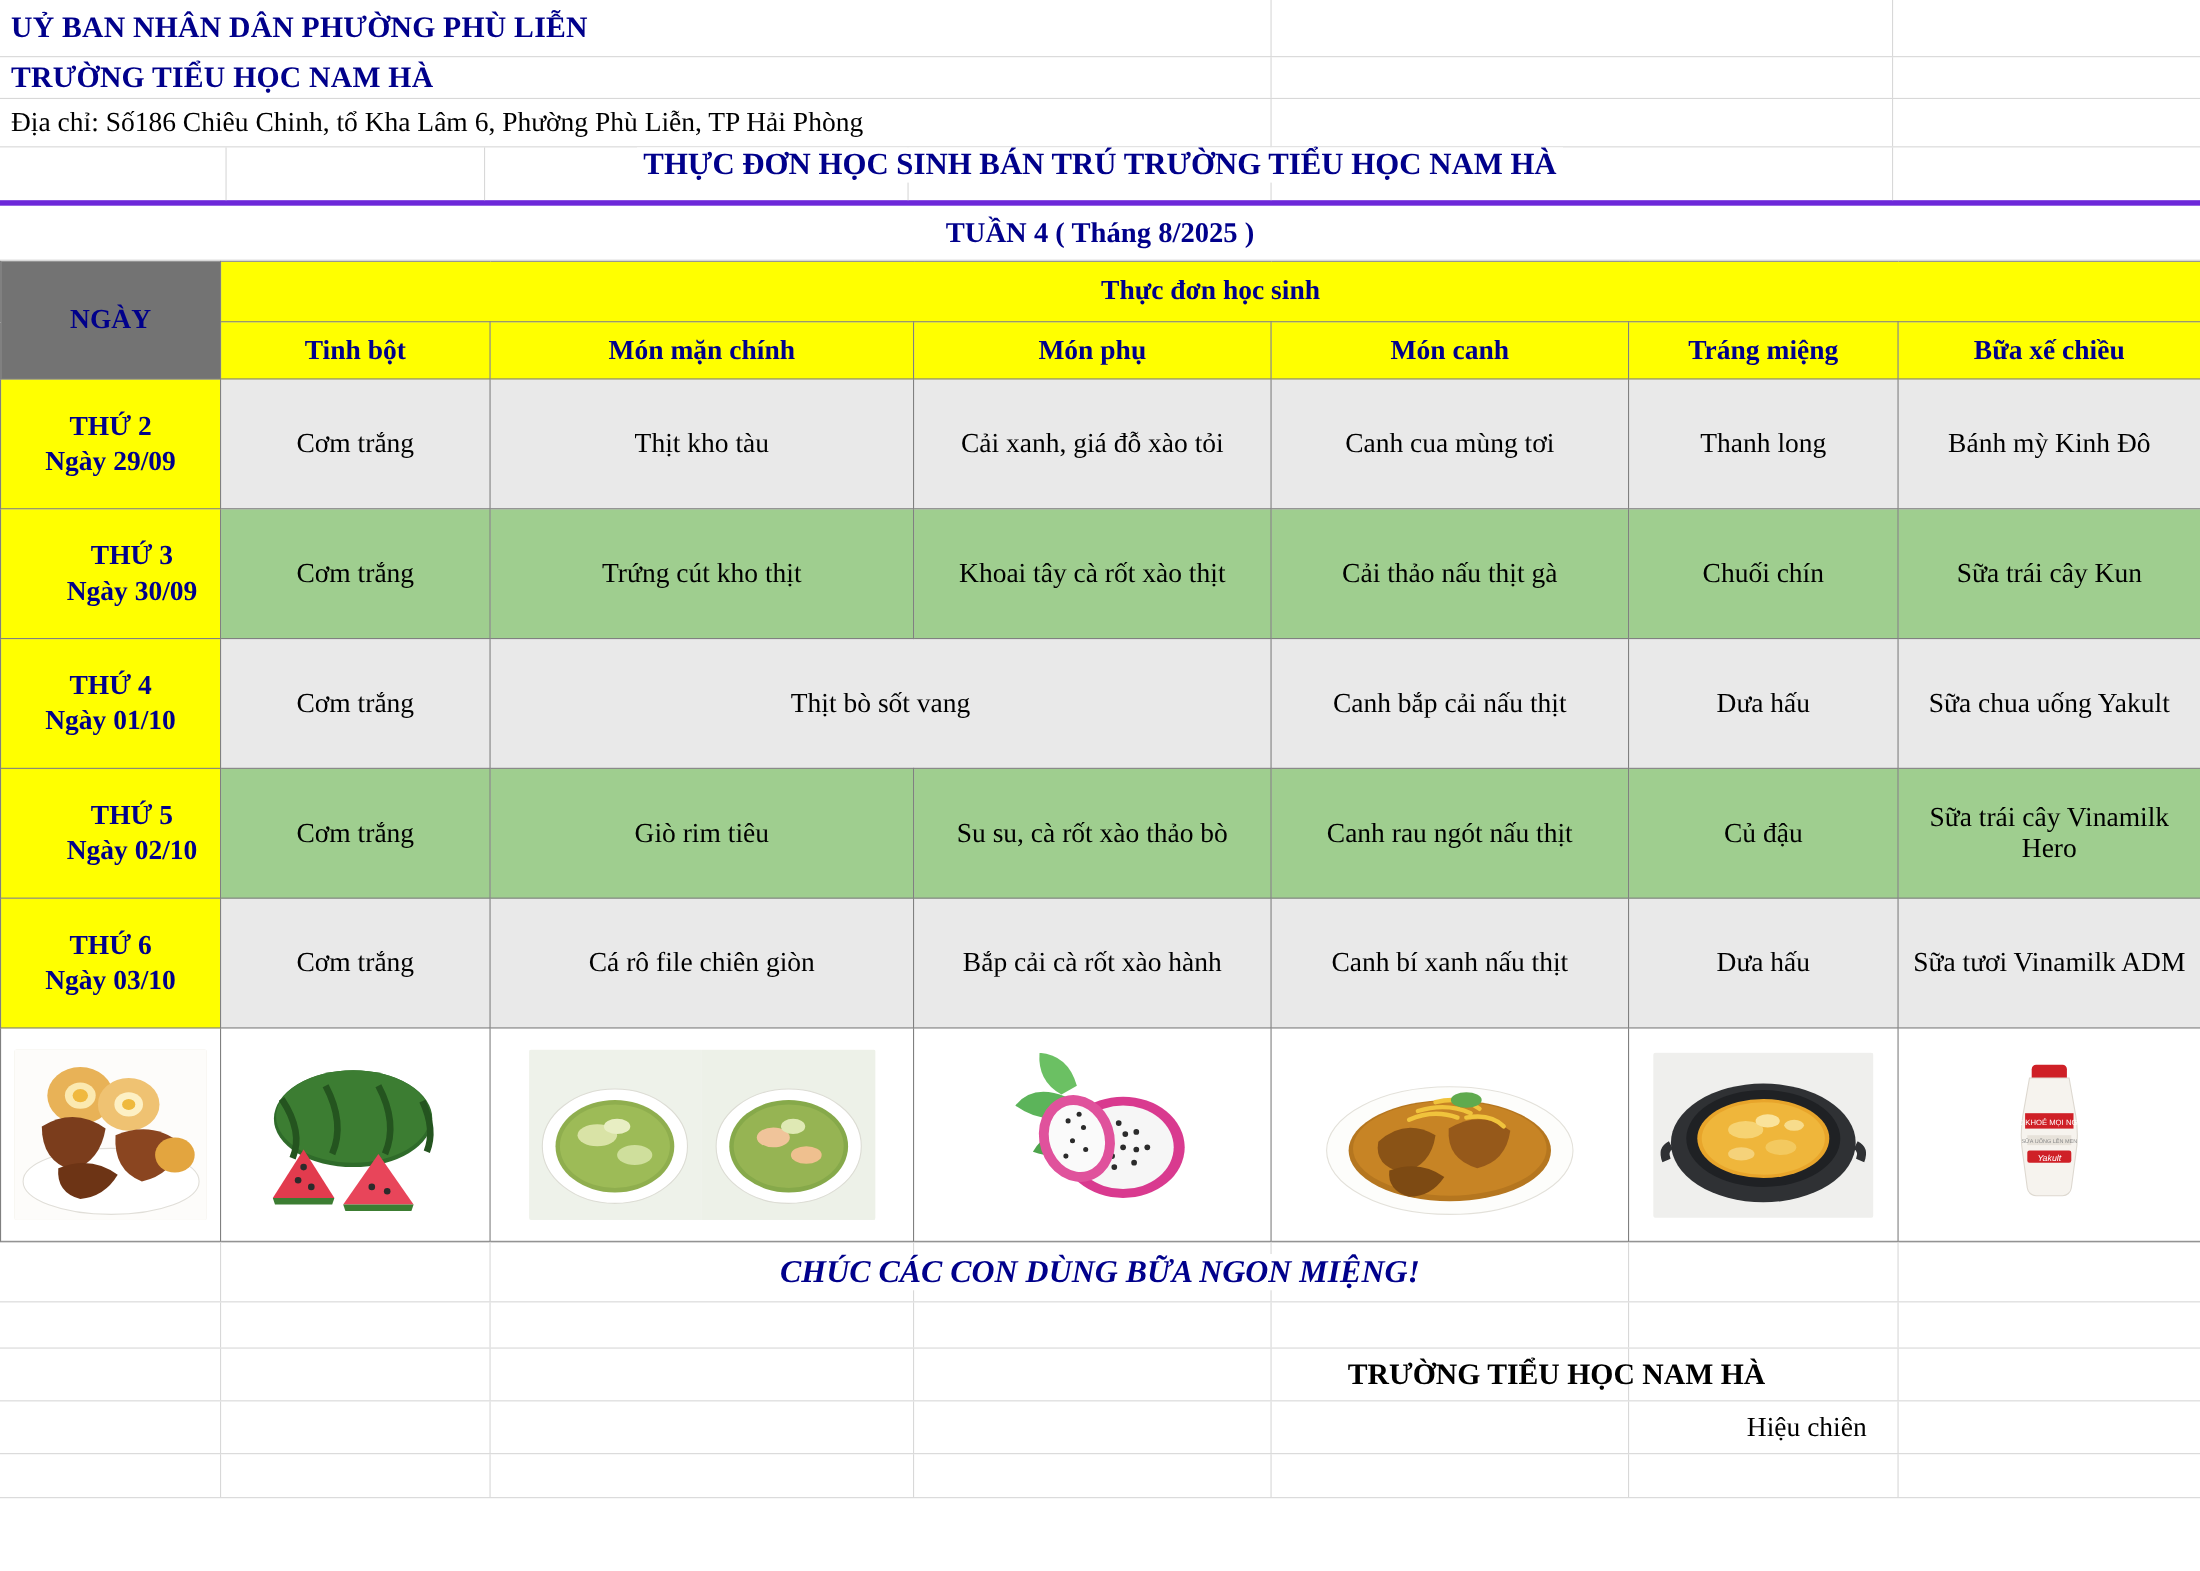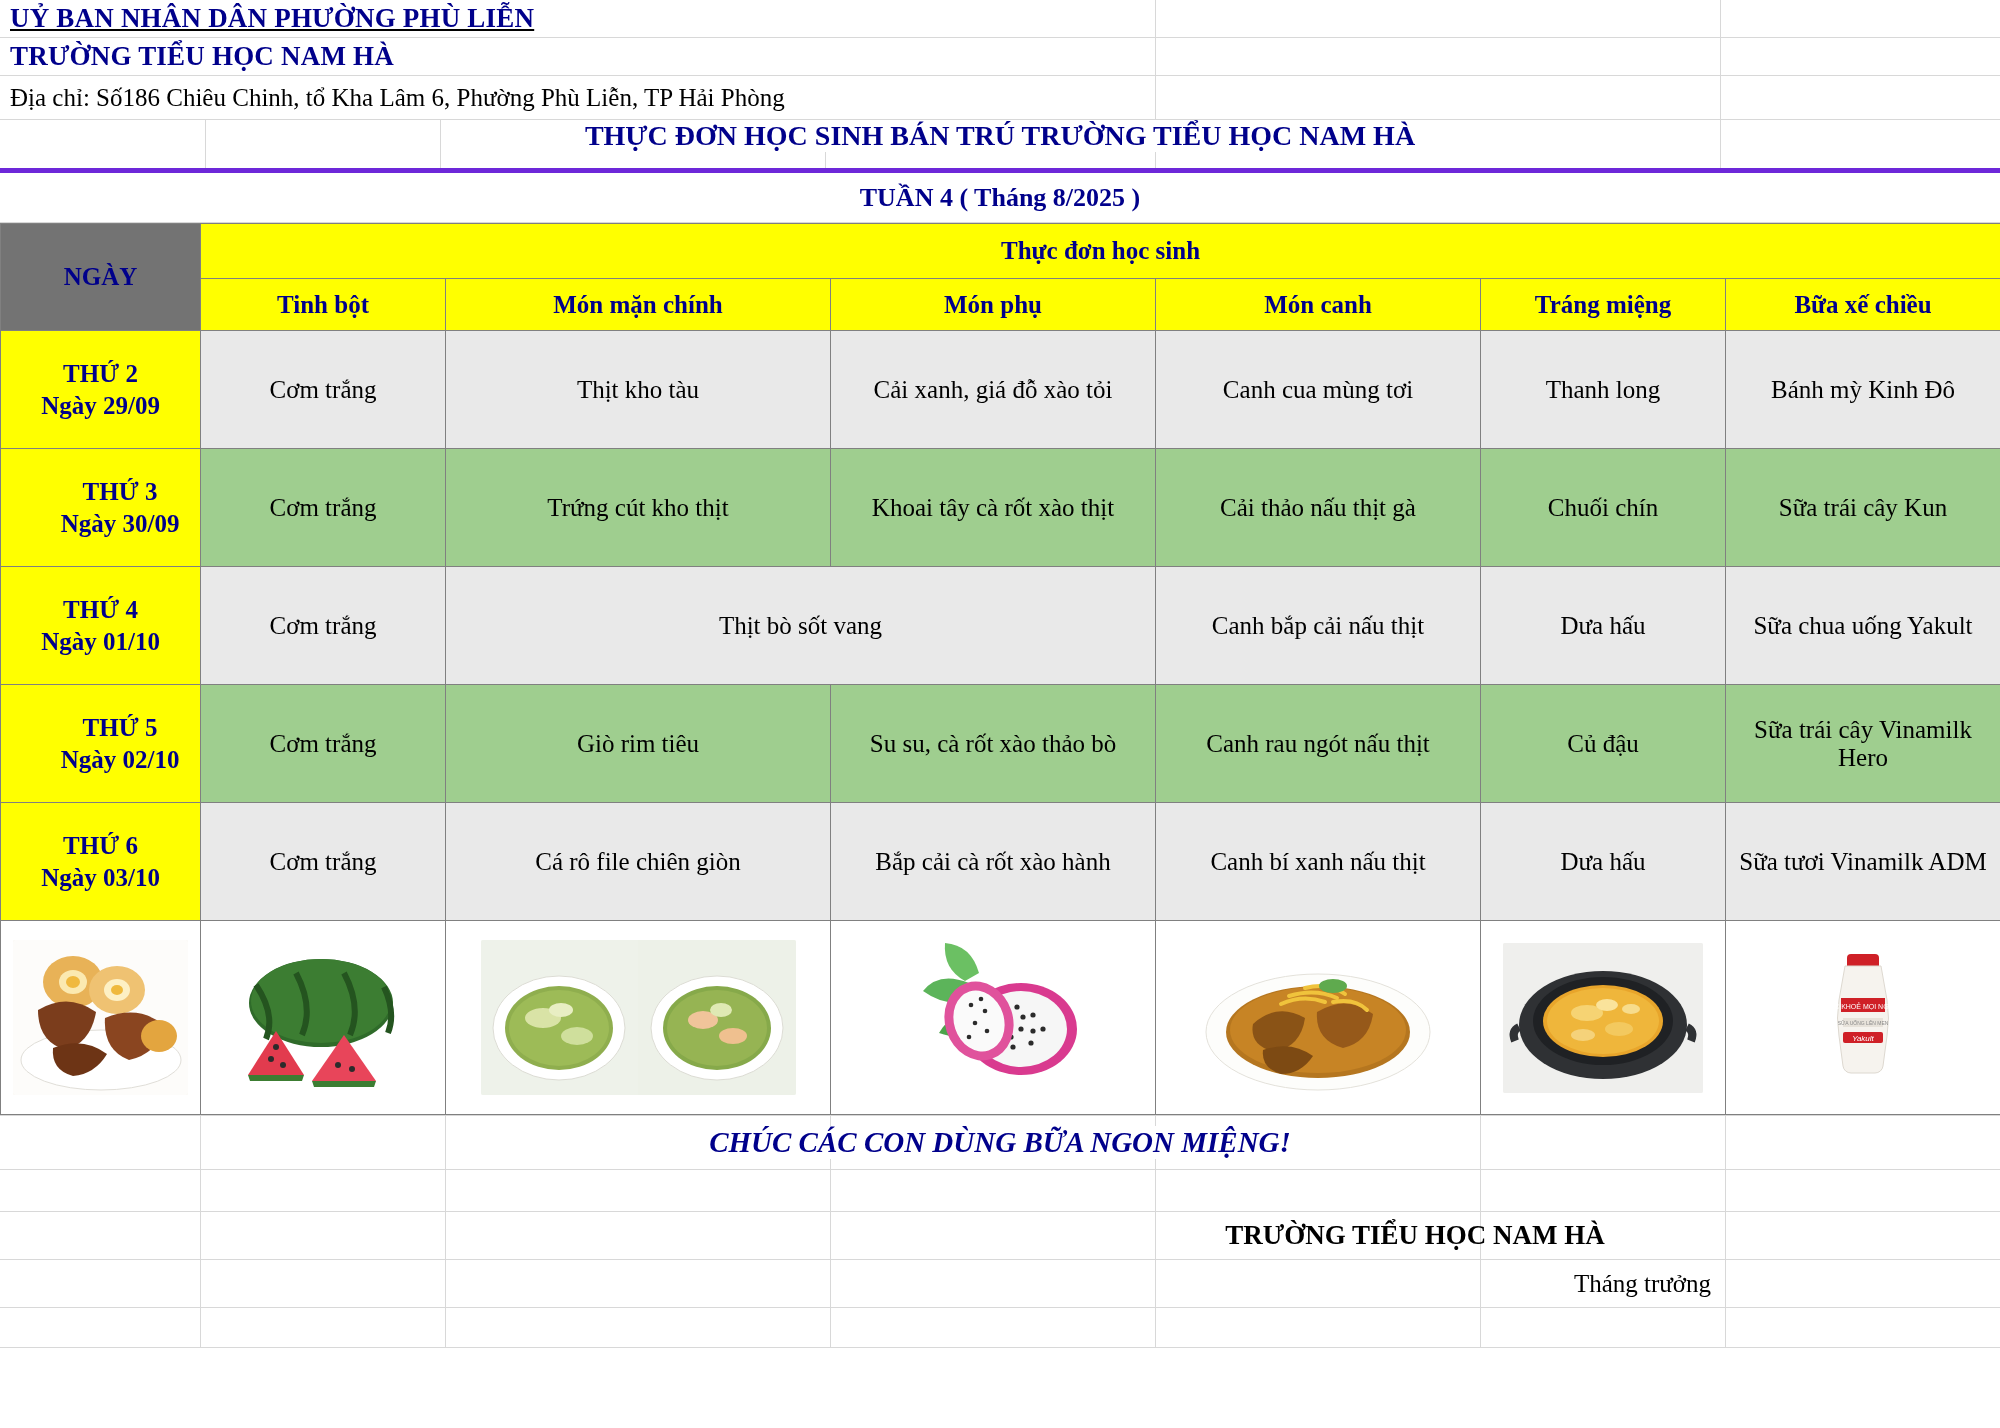--- a/index.html
+++ b/index.html
@@ -53,21 +53,21 @@
   .org1, .org2 {
     font-weight: bold;
     color: #00008b;
     font-size: 27px;
     letter-spacing: .2px;
   }
   .addr {
     font-size: 25px;
     color: #000;
   }
-  .r1 { height: 38px; text-decoration: underline; }
+  .r1 { height: 52px; }
   .r2 { height: 38px; }
   .r3 { height: 44px; }
 
   .title-row {
     height: 53px;
     display: flex;
     align-items: flex-start;
     justify-content: center;
     border-bottom: 5px solid #6d28d9;
     box-sizing: border-box;
@@ -562,21 +562,21 @@
     </div>
 
     <div class="blankgrid-row" style="height:48px;">
       <div class="vgrid" style="left:200px"></div>
       <div class="vgrid" style="left:445px"></div>
       <div class="vgrid" style="left:830px"></div>
       <div class="vgrid" style="left:1155px"></div>
       <div class="vgrid" style="left:1480px"></div>
       <div class="vgrid" style="left:1725px"></div>
       <div style="position:absolute; left:1480px; width:325px; top:0; bottom:0; display:flex; align-items:center; justify-content:center;">
-        <div class="sign-role">Tháng trưởng</div>
+        <div class="sign-role">Hiệu chiên</div>
       </div>
     </div>
 
     <div class="blankgrid-row" style="height:40px;">
       <div class="vgrid" style="left:200px"></div>
       <div class="vgrid" style="left:445px"></div>
       <div class="vgrid" style="left:830px"></div>
       <div class="vgrid" style="left:1155px"></div>
       <div class="vgrid" style="left:1480px"></div>
       <div class="vgrid" style="left:1725px"></div>

